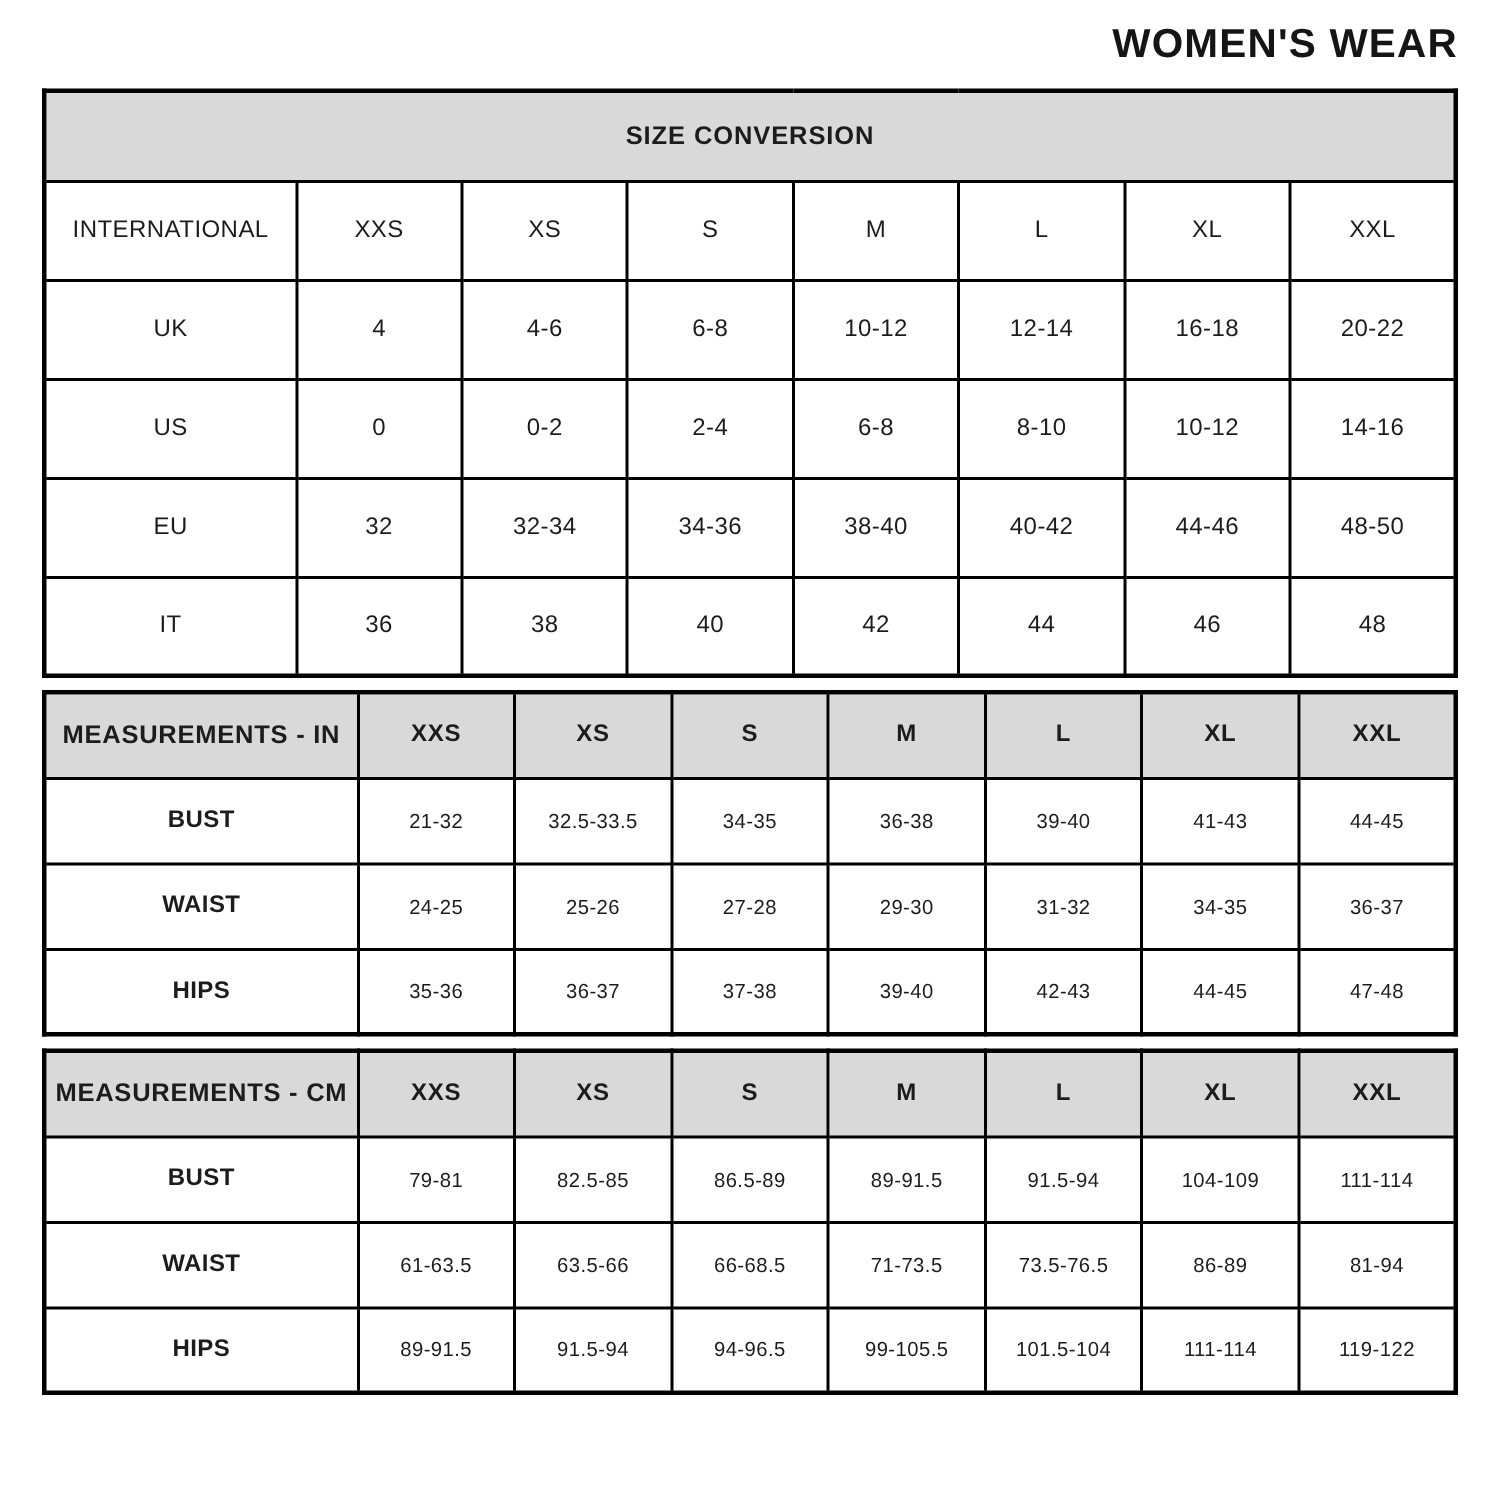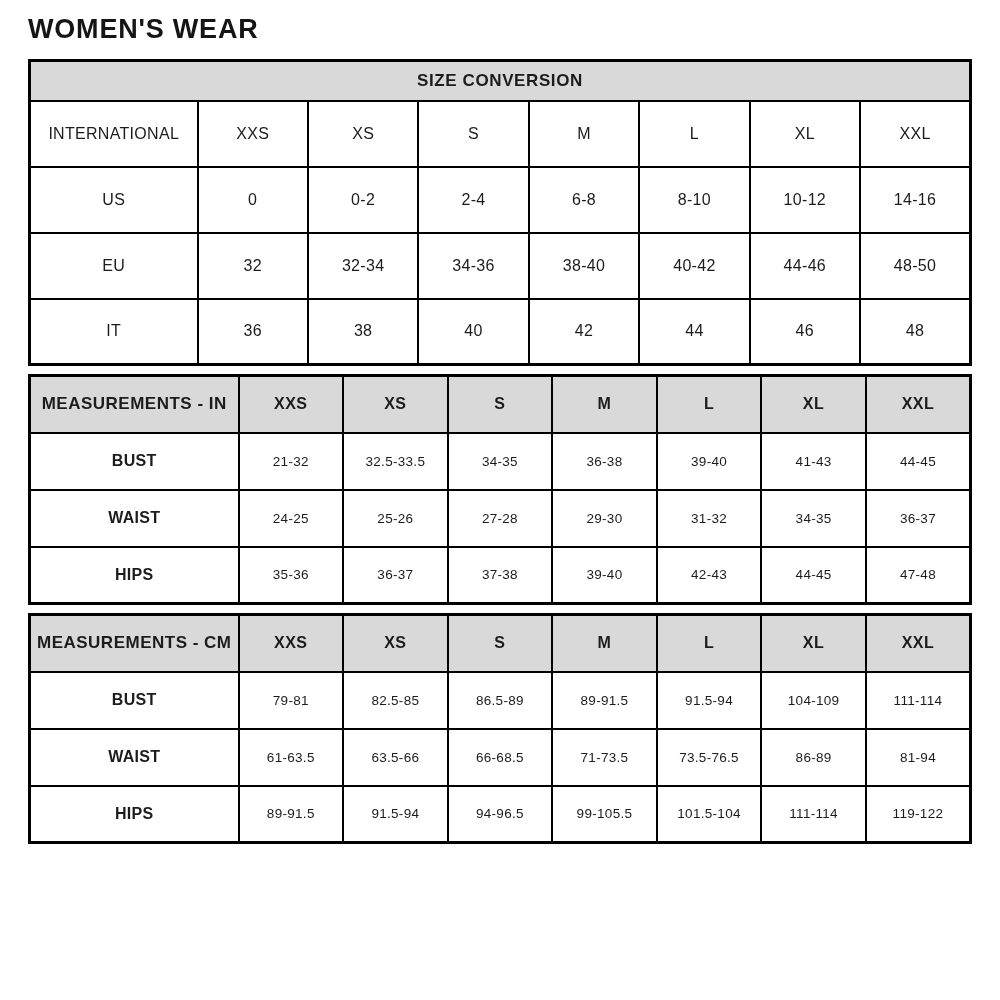--- a/index.html
+++ b/index.html
@@ -7,21 +7,21 @@
   body {
     width: 1000px; height: 1000px;
     background: #ffffff;
     font-family: "Liberation Sans", sans-serif;
     color: #1c1c1c;
   }
   .page { padding: 10px 28px 0 28px; }
 
   h1.page-title {
     margin: 4px 0 14px 0;
-    text-align: left;
+    text-align: right;
     font-size: 27px;
     font-weight: 700;
     letter-spacing: 0.8px;
     color: #151515;
   }
 
   table.chart {
     border-collapse: collapse;
     table-layout: fixed;
     width: 944px;
@@ -32,21 +32,21 @@
     border: 2px solid #000;
     text-align: center;
     vertical-align: middle;
     padding: 0 2px;
     letter-spacing: 0.3px;
     overflow: hidden;
   }
 
   
   .t1 .caption-row td {
-    height: 40px;
+    height: 60px;
     background: #d9d9d9;
     font-weight: 700;
     font-size: 17px;
     letter-spacing: 0.6px;
   }
   .t1 .cols-row td, .t1 .data-row td { height: 66px; font-size: 16px; }
 
   
   .tm .head-row td {
     height: 57px;
@@ -83,20 +83,30 @@
         </tr>
         <tr class="cols-row">
           <td class="row-label">INTERNATIONAL</td>
           <td class="cell">XXS</td>
           <td class="cell">XS</td>
           <td class="cell">S</td>
           <td class="cell">M</td>
           <td class="cell">L</td>
           <td class="cell">XL</td>
           <td class="cell">XXL</td>
+        </tr>
+        <tr class="data-row">
+          <td class="row-label">UK</td>
+          <td class="cell">4</td>
+          <td class="cell">4-6</td>
+          <td class="cell">6-8</td>
+          <td class="cell">10-12</td>
+          <td class="cell">12-14</td>
+          <td class="cell">16-18</td>
+          <td class="cell">20-22</td>
         </tr>
         <tr class="data-row">
           <td class="row-label">US</td>
           <td class="cell">0</td>
           <td class="cell">0-2</td>
           <td class="cell">2-4</td>
           <td class="cell">6-8</td>
           <td class="cell">8-10</td>
           <td class="cell">10-12</td>
           <td class="cell">14-16</td>

